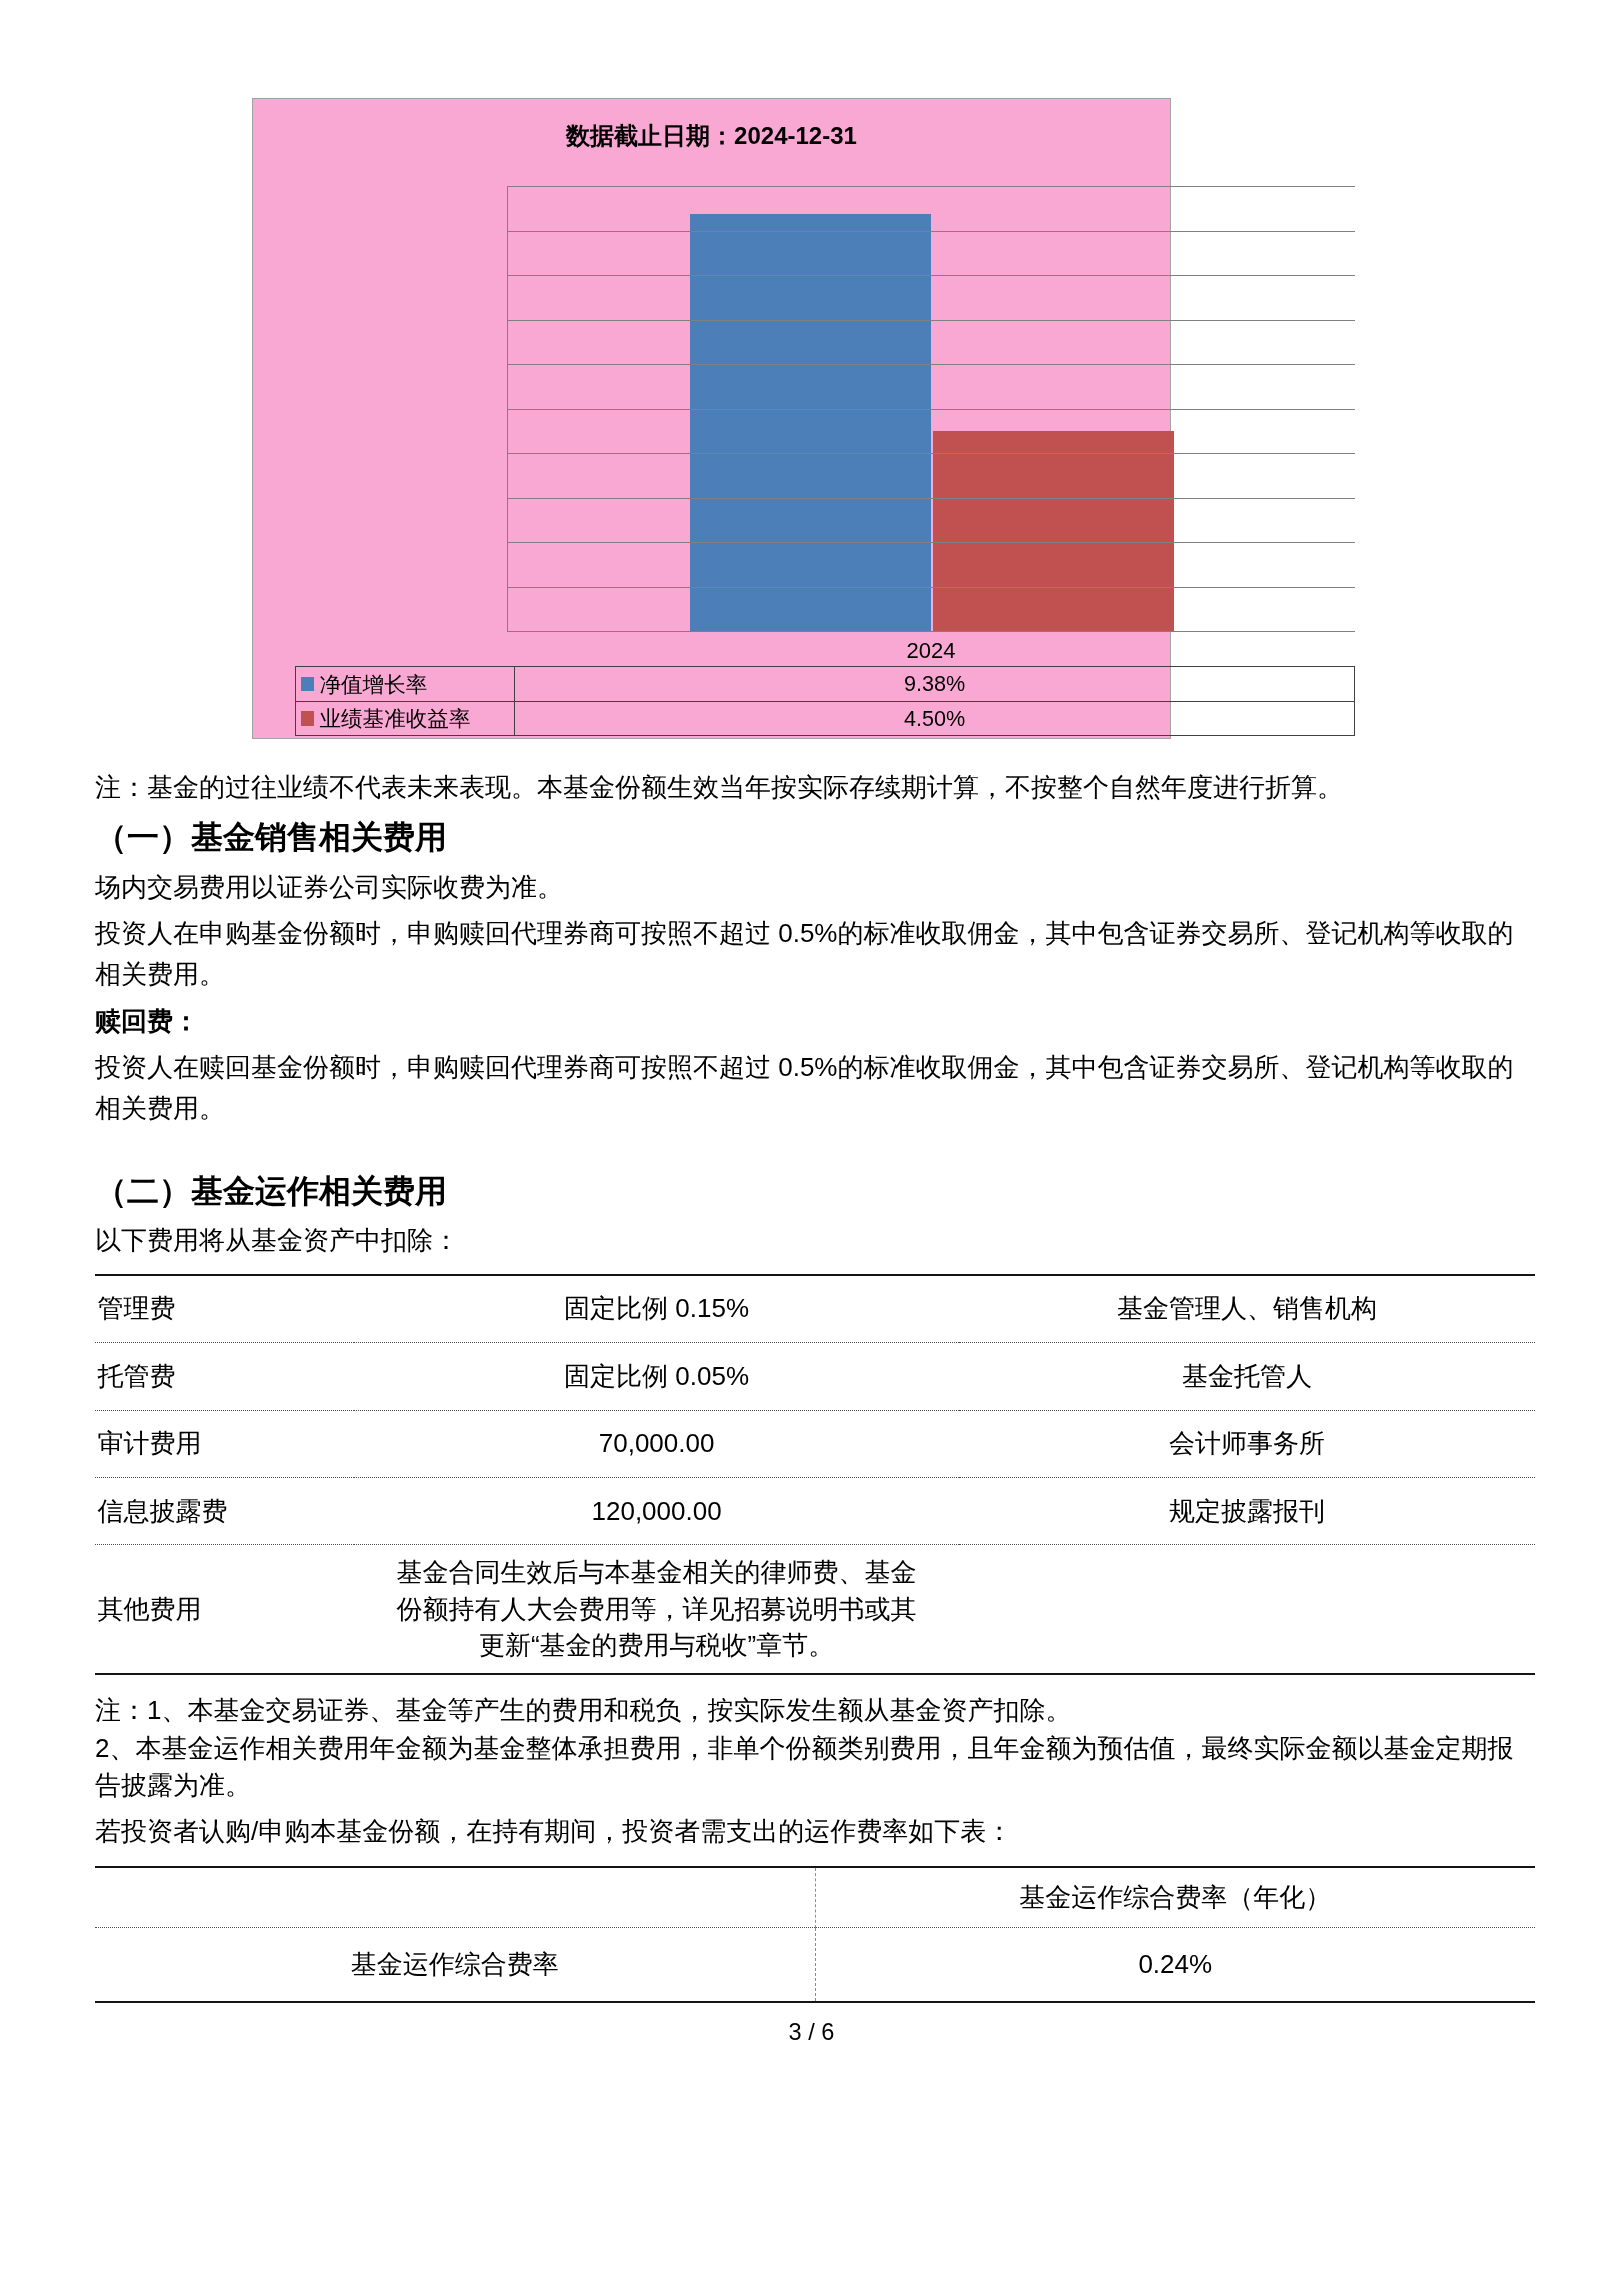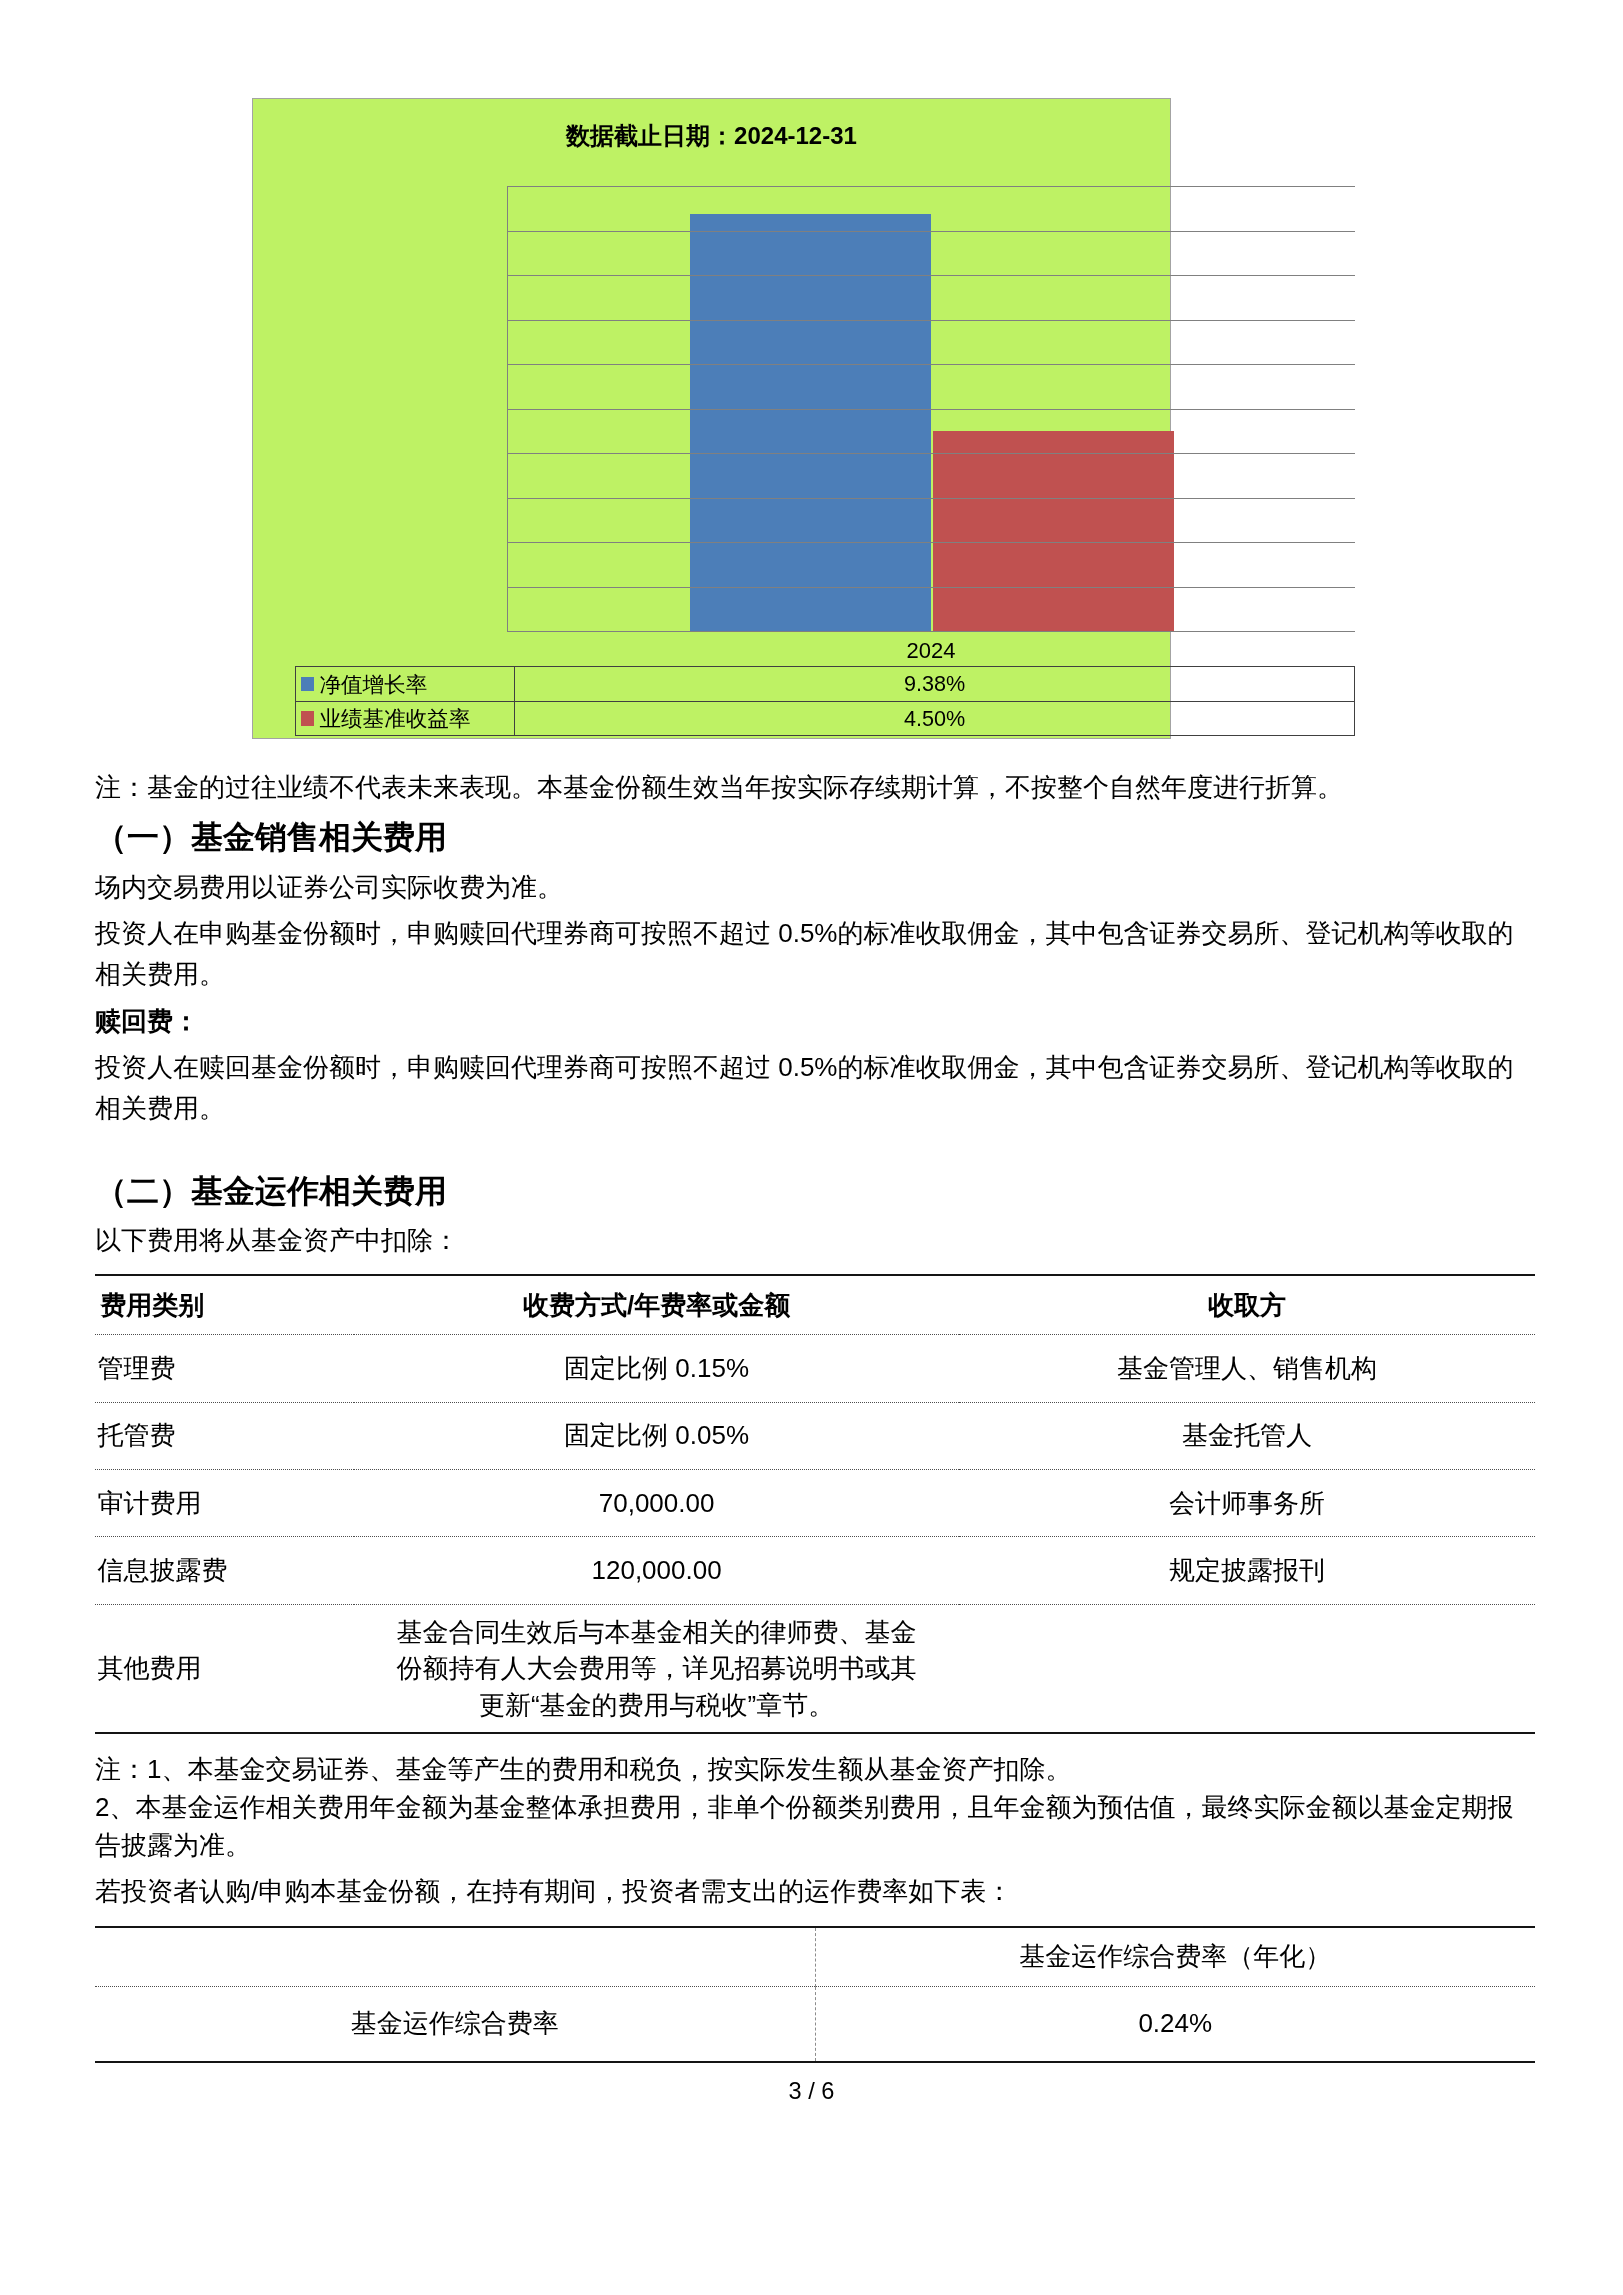--- a/index.html
+++ b/index.html
@@ -14,21 +14,21 @@
     overflow:hidden;
   }
 
   
   .chart-frame {
     position:relative;
     margin:98px 0 0 252px;
     width:919px;
     height:641px;
     border:1.3px solid #a3a3a3;
-    background:#bef264;
+    background:#f9a8d4;
   }
   .chart-title {
     position:absolute; top:21px; left:0; right:0;
     text-align:center; font-size:24px; font-weight:bold;
   }
   .plot-area {
     position:absolute; left:254px; top:87px;
     width:848px; height:446px;
     border-left:1.3px solid #808080;
     border-bottom:1.3px solid #808080;
@@ -163,25 +163,20 @@
   <h3 class="h-sub gap-lg">（二）基金运作相关费用</h3>
   <p class="body-p">以下费用将从基金资产中扣除：</p>
 
   <table class="fee-table">
     <colgroup>
         <col class="c1">
         <col class="c2">
         <col class="c3">
       </colgroup>
     <tbody>
-        <tr class="header">
-          <td class="cell-1">费用类别</td>
-          <td class="cell-2">收费方式/年费率或金额</td>
-          <td class="cell-3">收取方</td>
-        </tr>
         <tr>
           <td class="cell-1">管理费</td>
           <td class="cell-2">固定比例 0.15%</td>
           <td class="cell-3">基金管理人、销售机构</td>
         </tr>
         <tr>
           <td class="cell-1">托管费</td>
           <td class="cell-2">固定比例 0.05%</td>
           <td class="cell-3">基金托管人</td>
         </tr>

